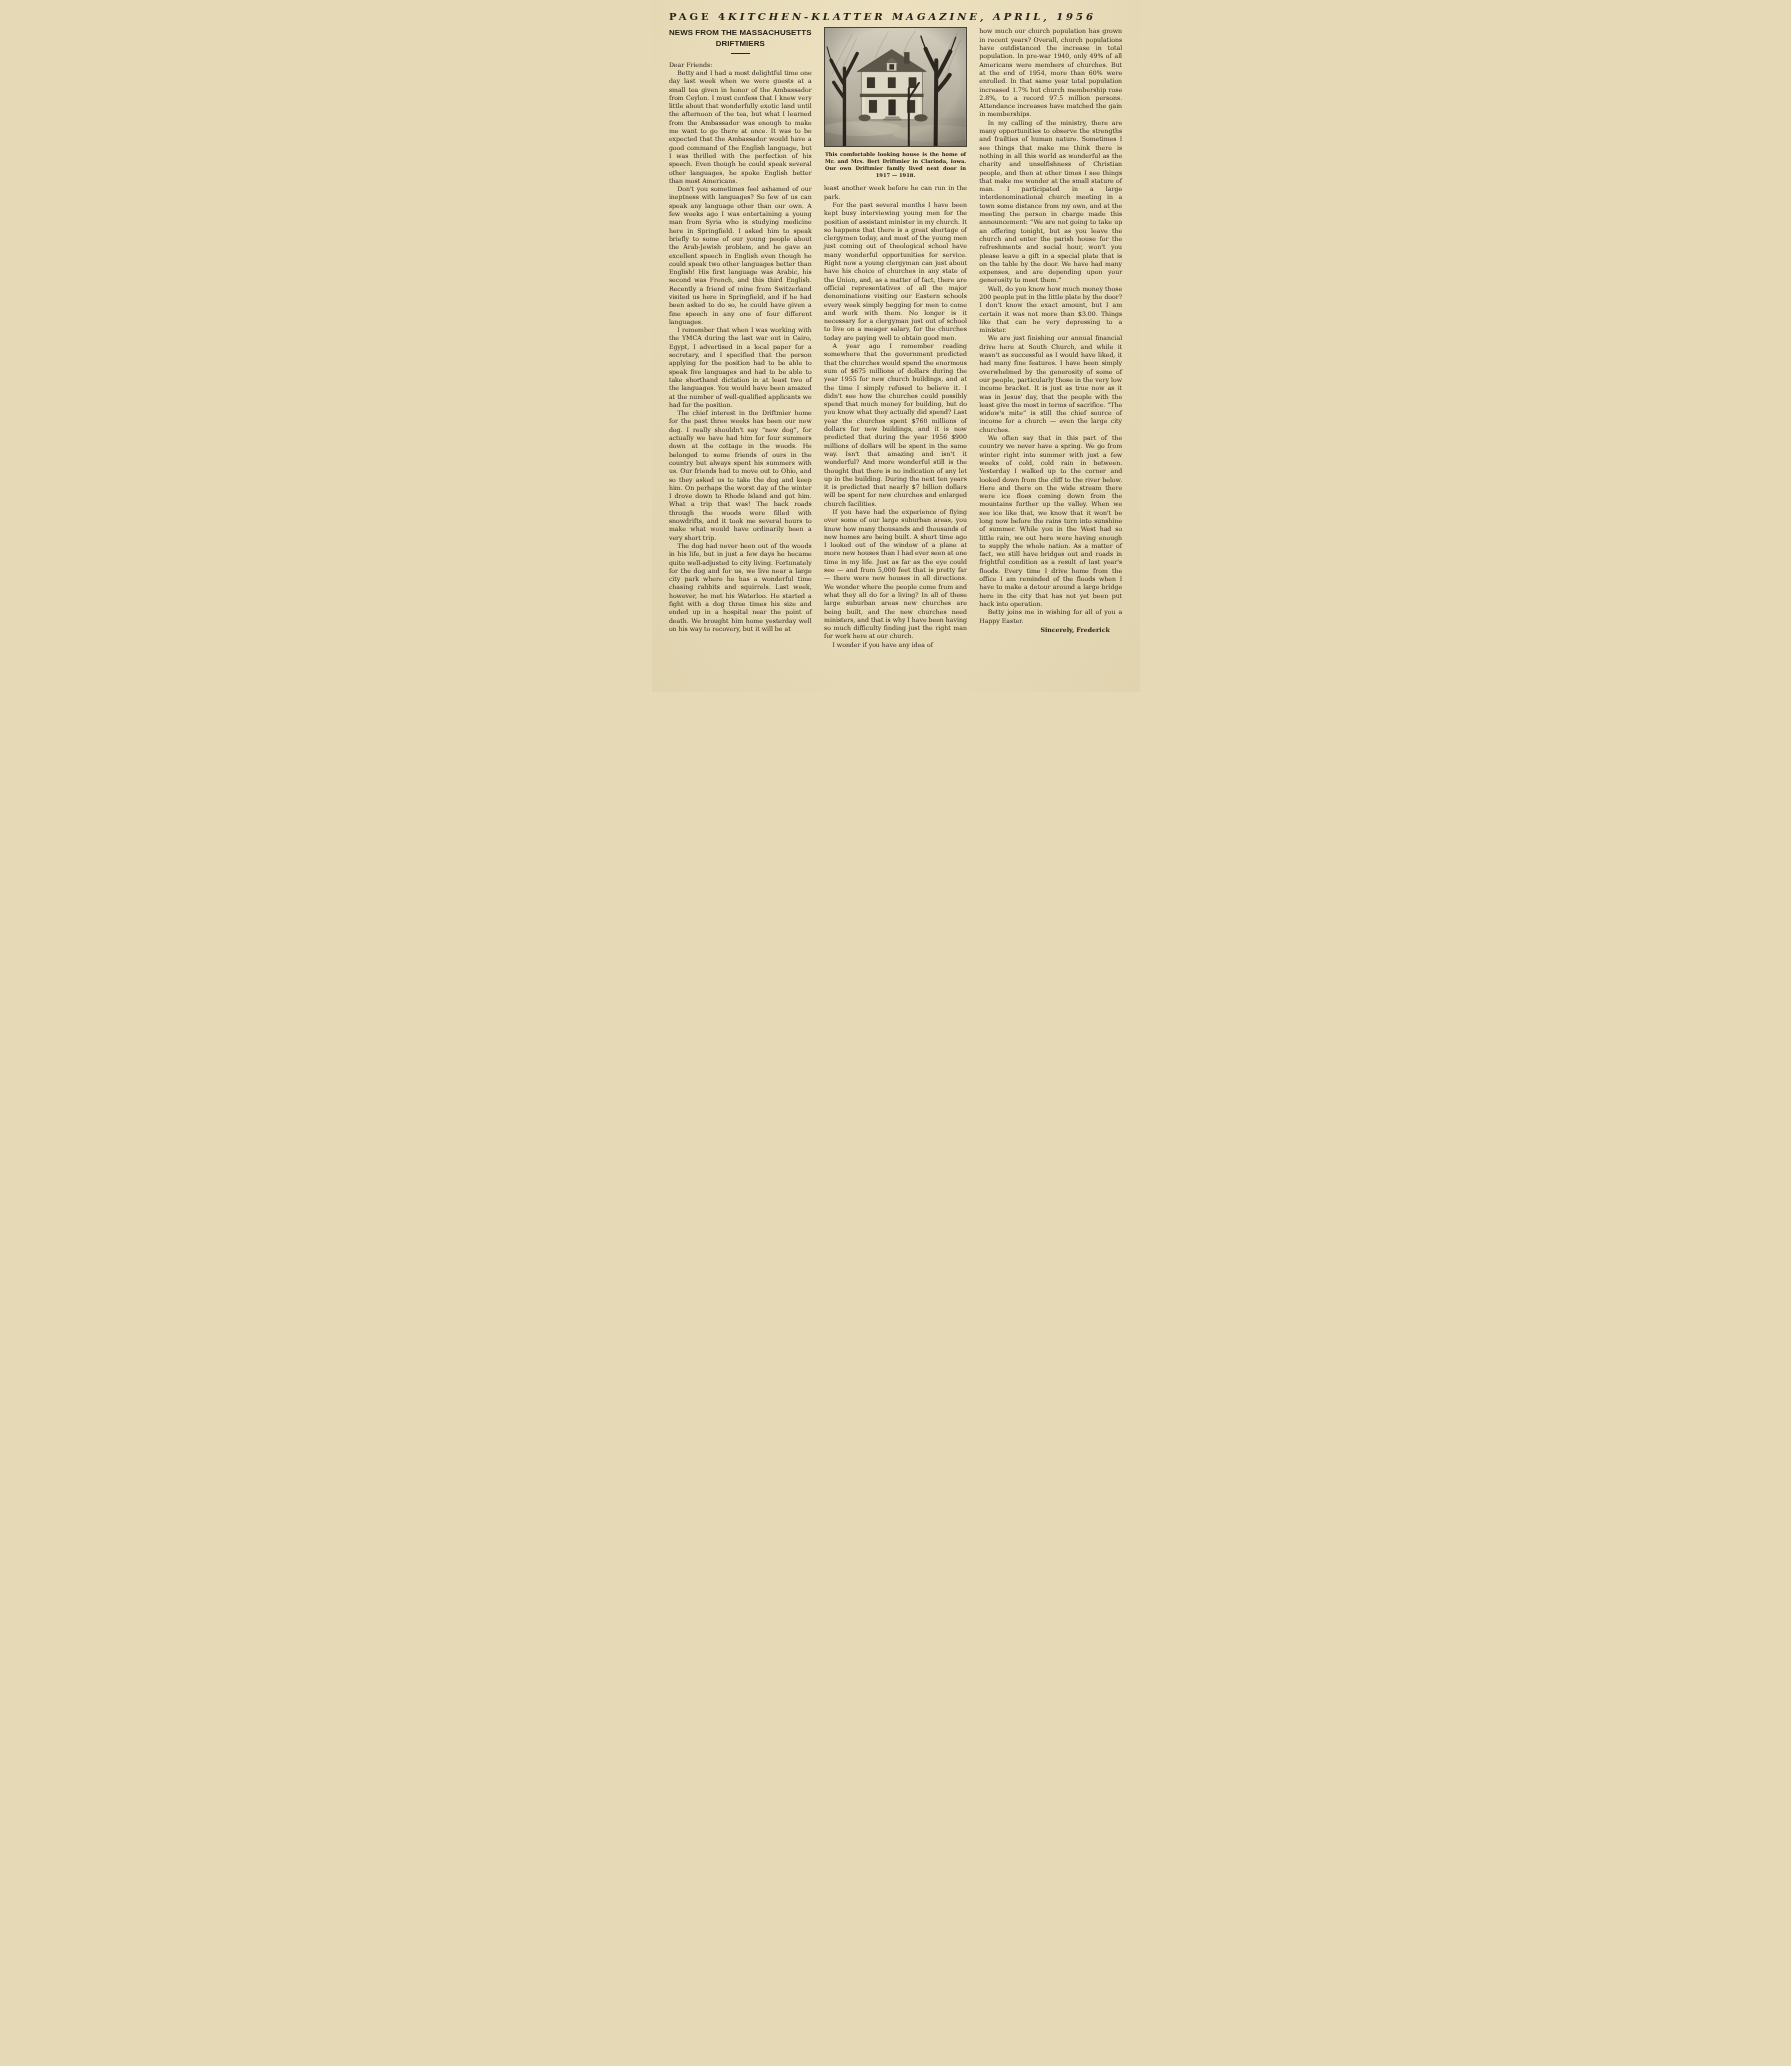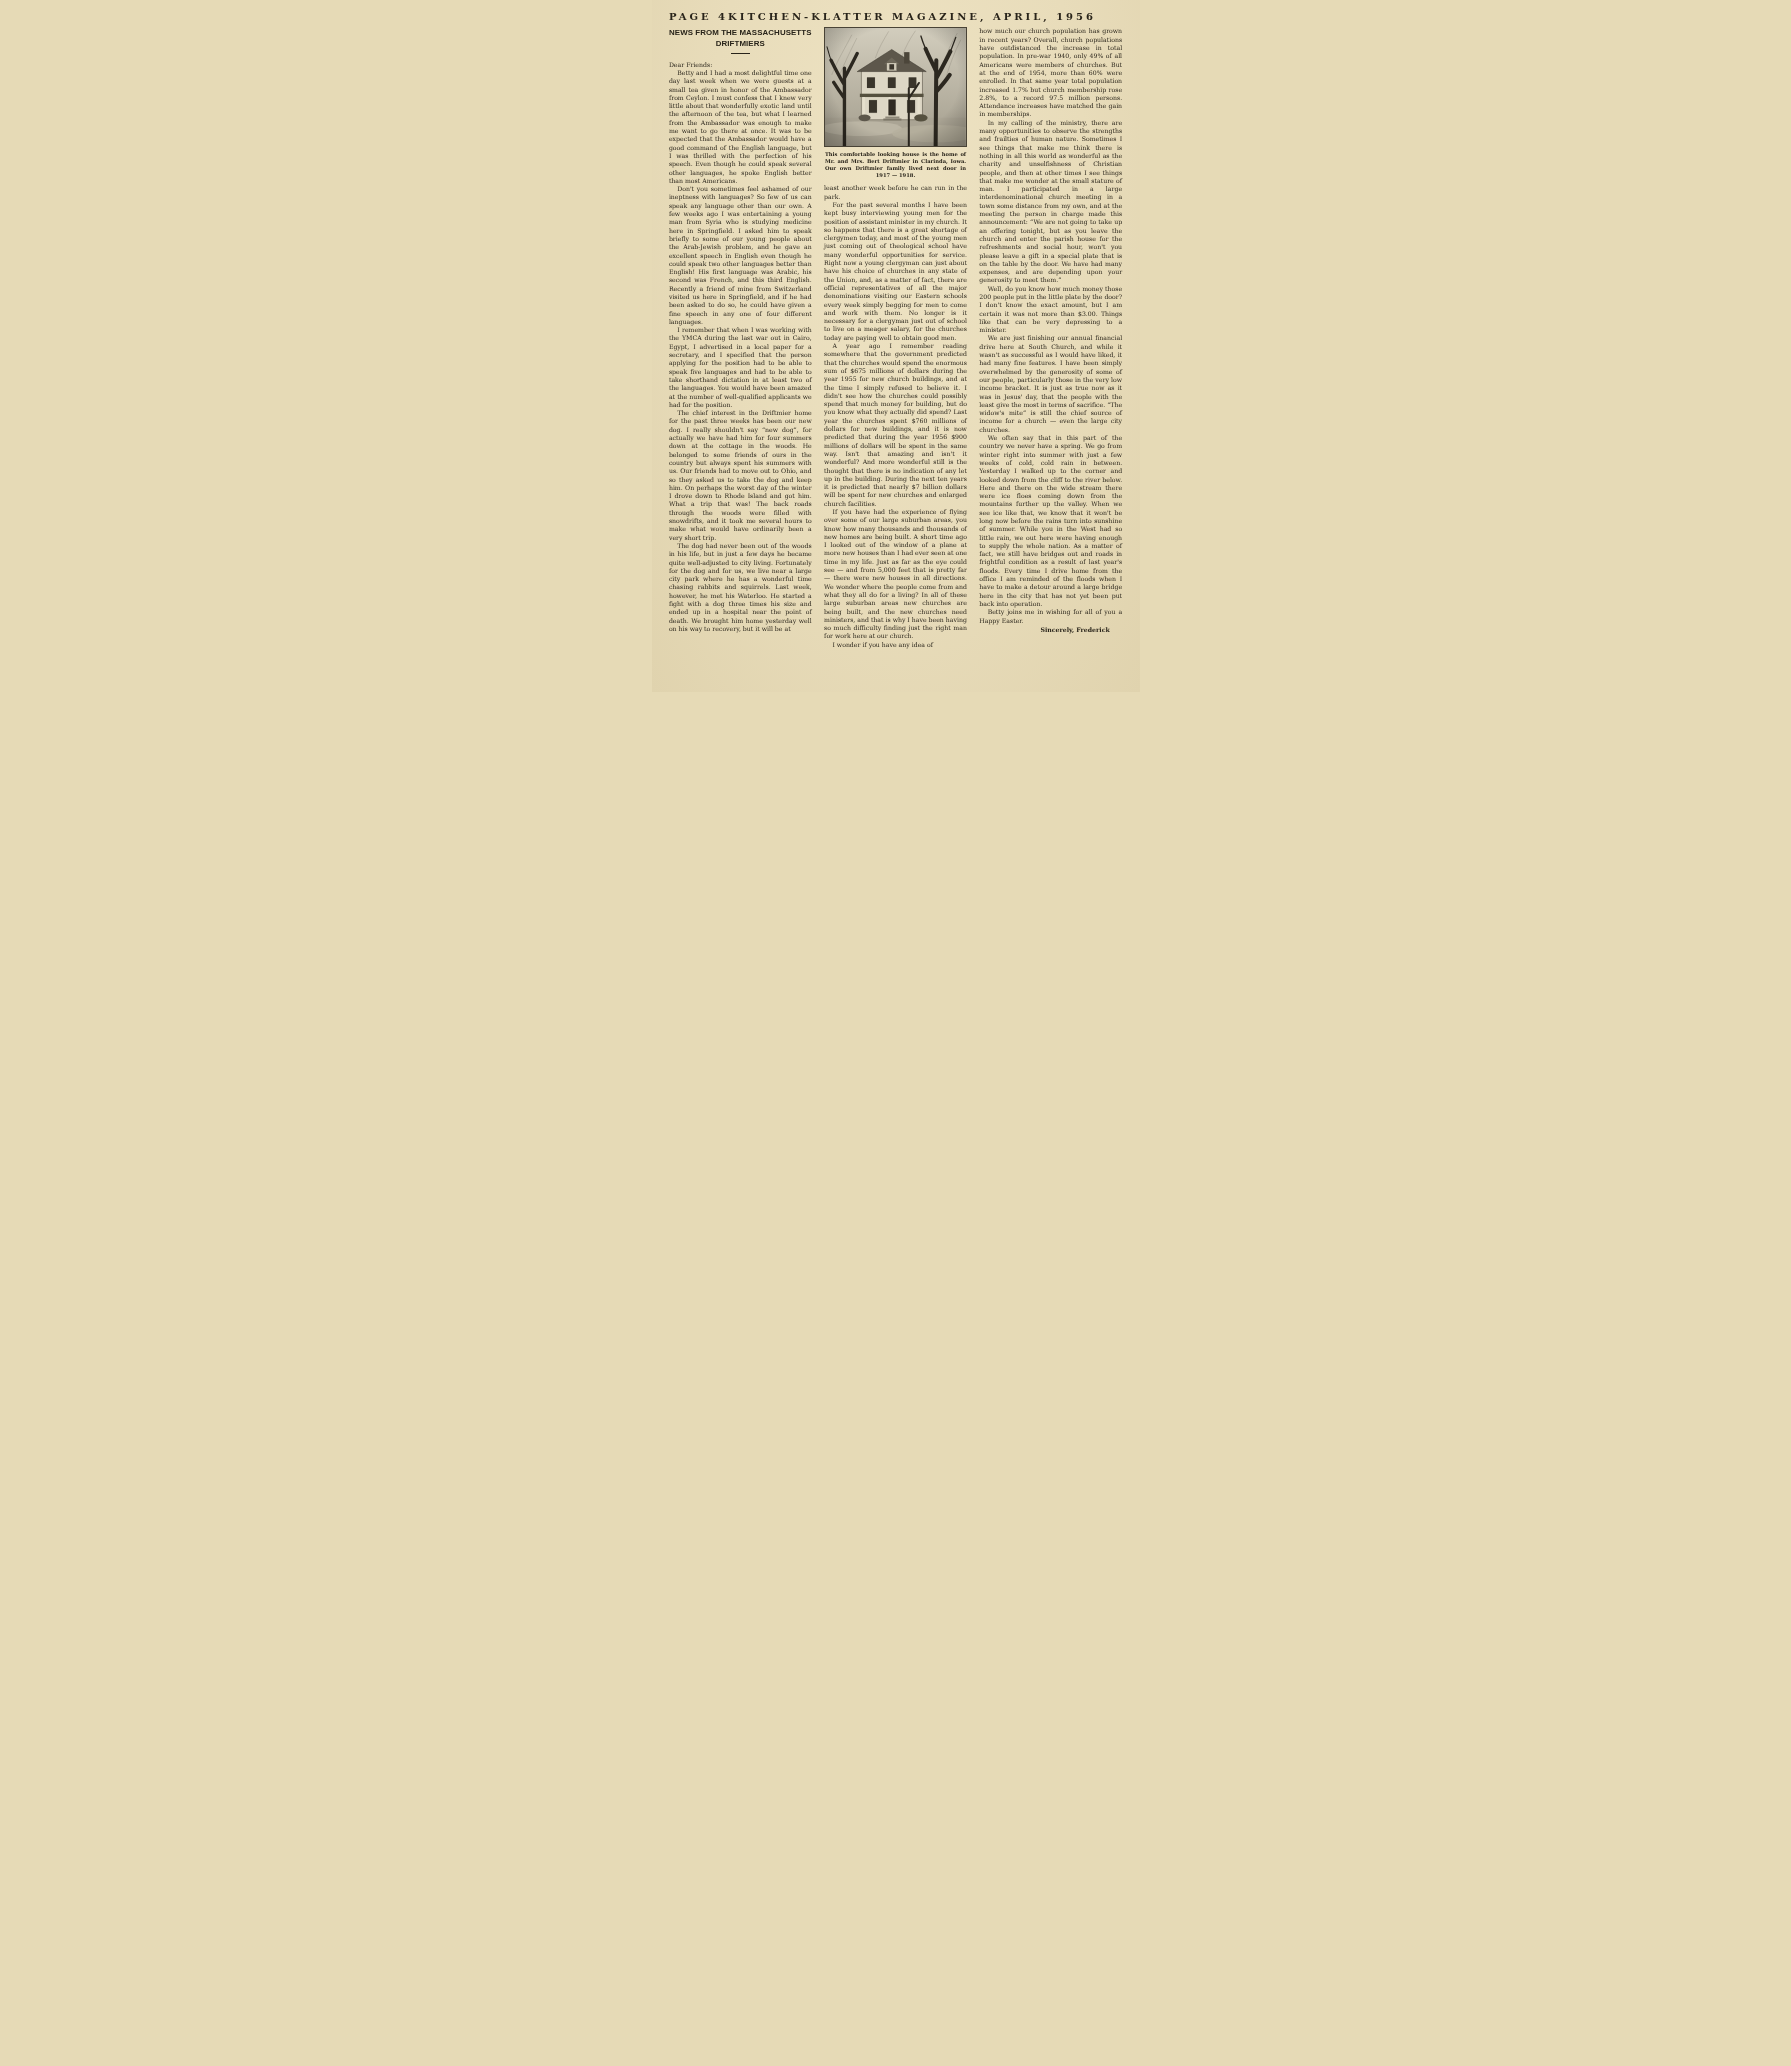--- a/index.html
+++ b/index.html
@@ -21,21 +21,21 @@
   }
   .masthead {
     display: flex;
     align-items: baseline;
     font-weight: bold;
     letter-spacing: 0.30em;
     font-size: 10px;
     margin-bottom: 5.8px;
   }
   .masthead .left  { flex: 1; text-align: left; white-space: nowrap; }
-  .masthead .mid   { flex: 2.6; text-align: center; white-space: nowrap; }
+  .masthead .mid   { flex: 2.6; text-align: center; white-space: nowrap; font-style: italic; }
   .masthead .right { flex: 1; }
   .columns {
     display: flex;
     gap: 12.4px;
   }
   .col {
     flex: 1 1 0;
     min-width: 0;
     font-size: 6.2px;
     line-height: 1.34;

